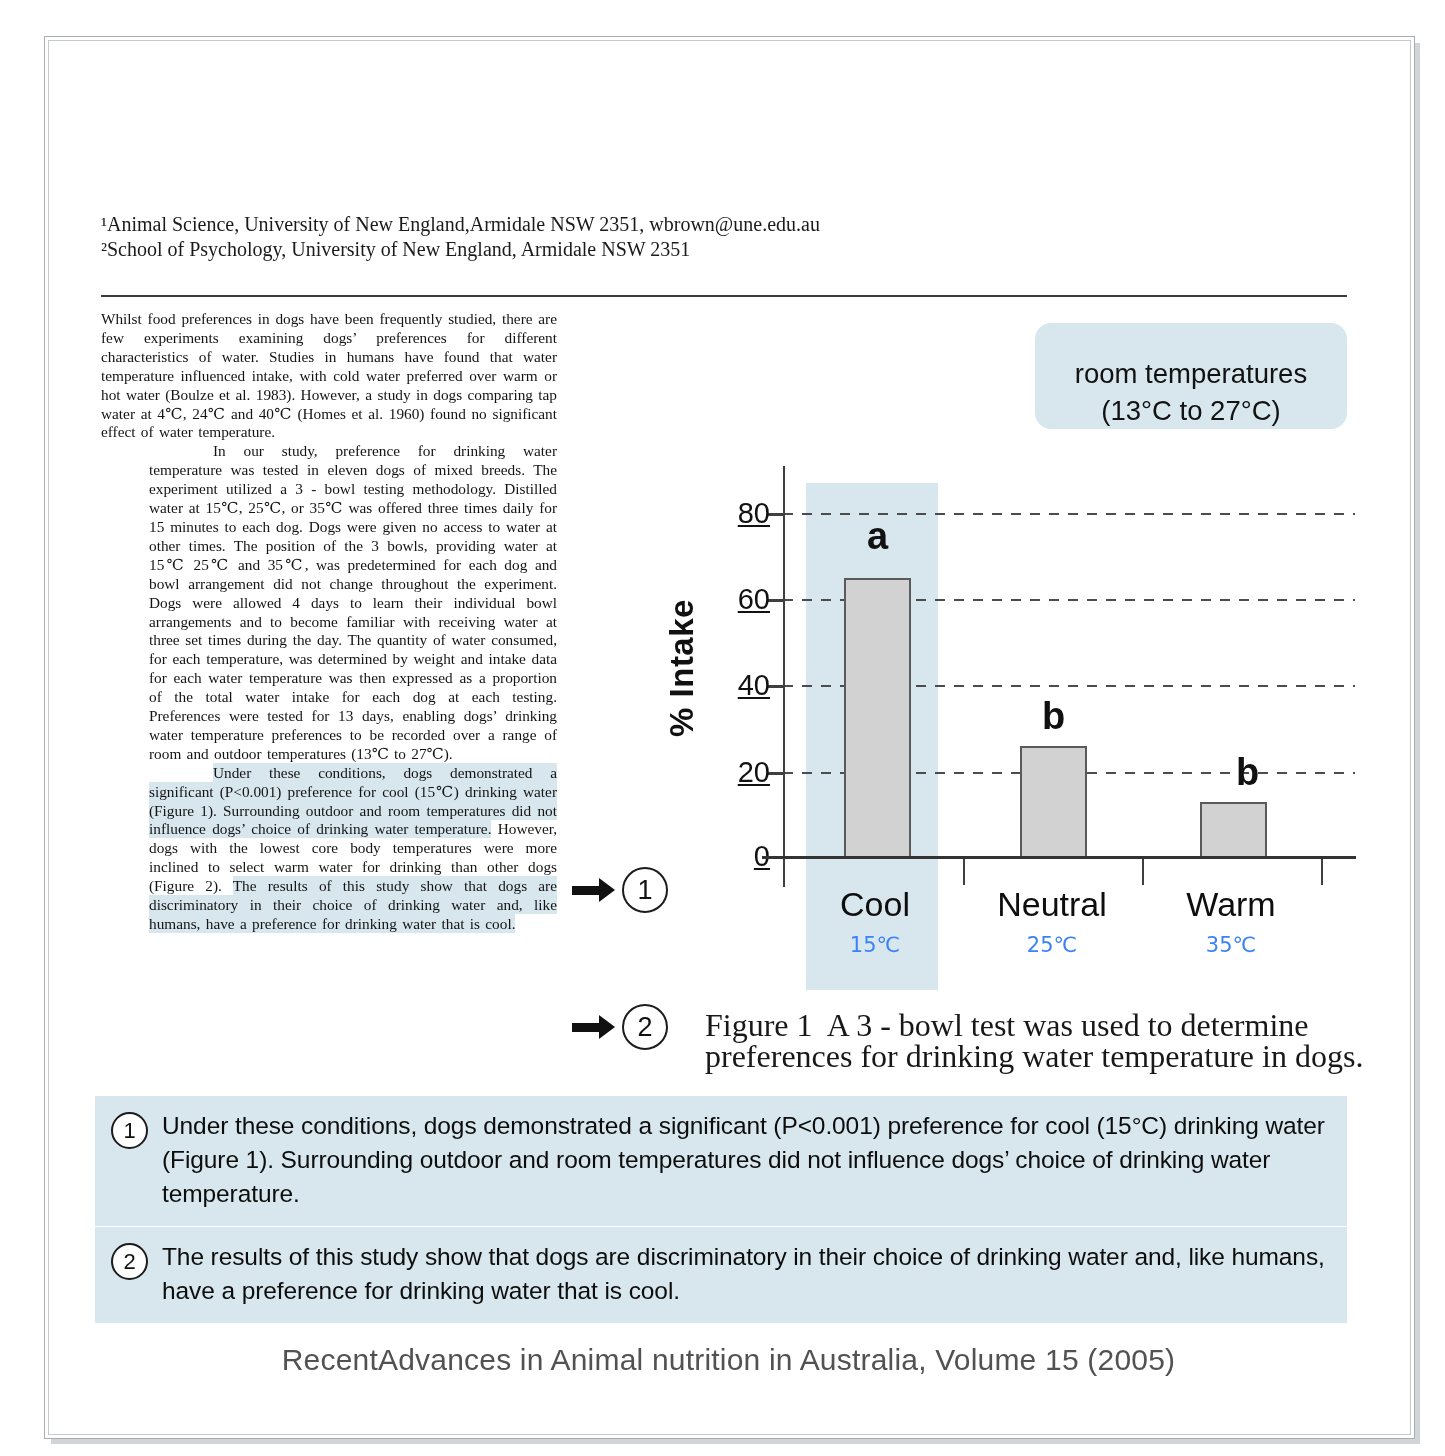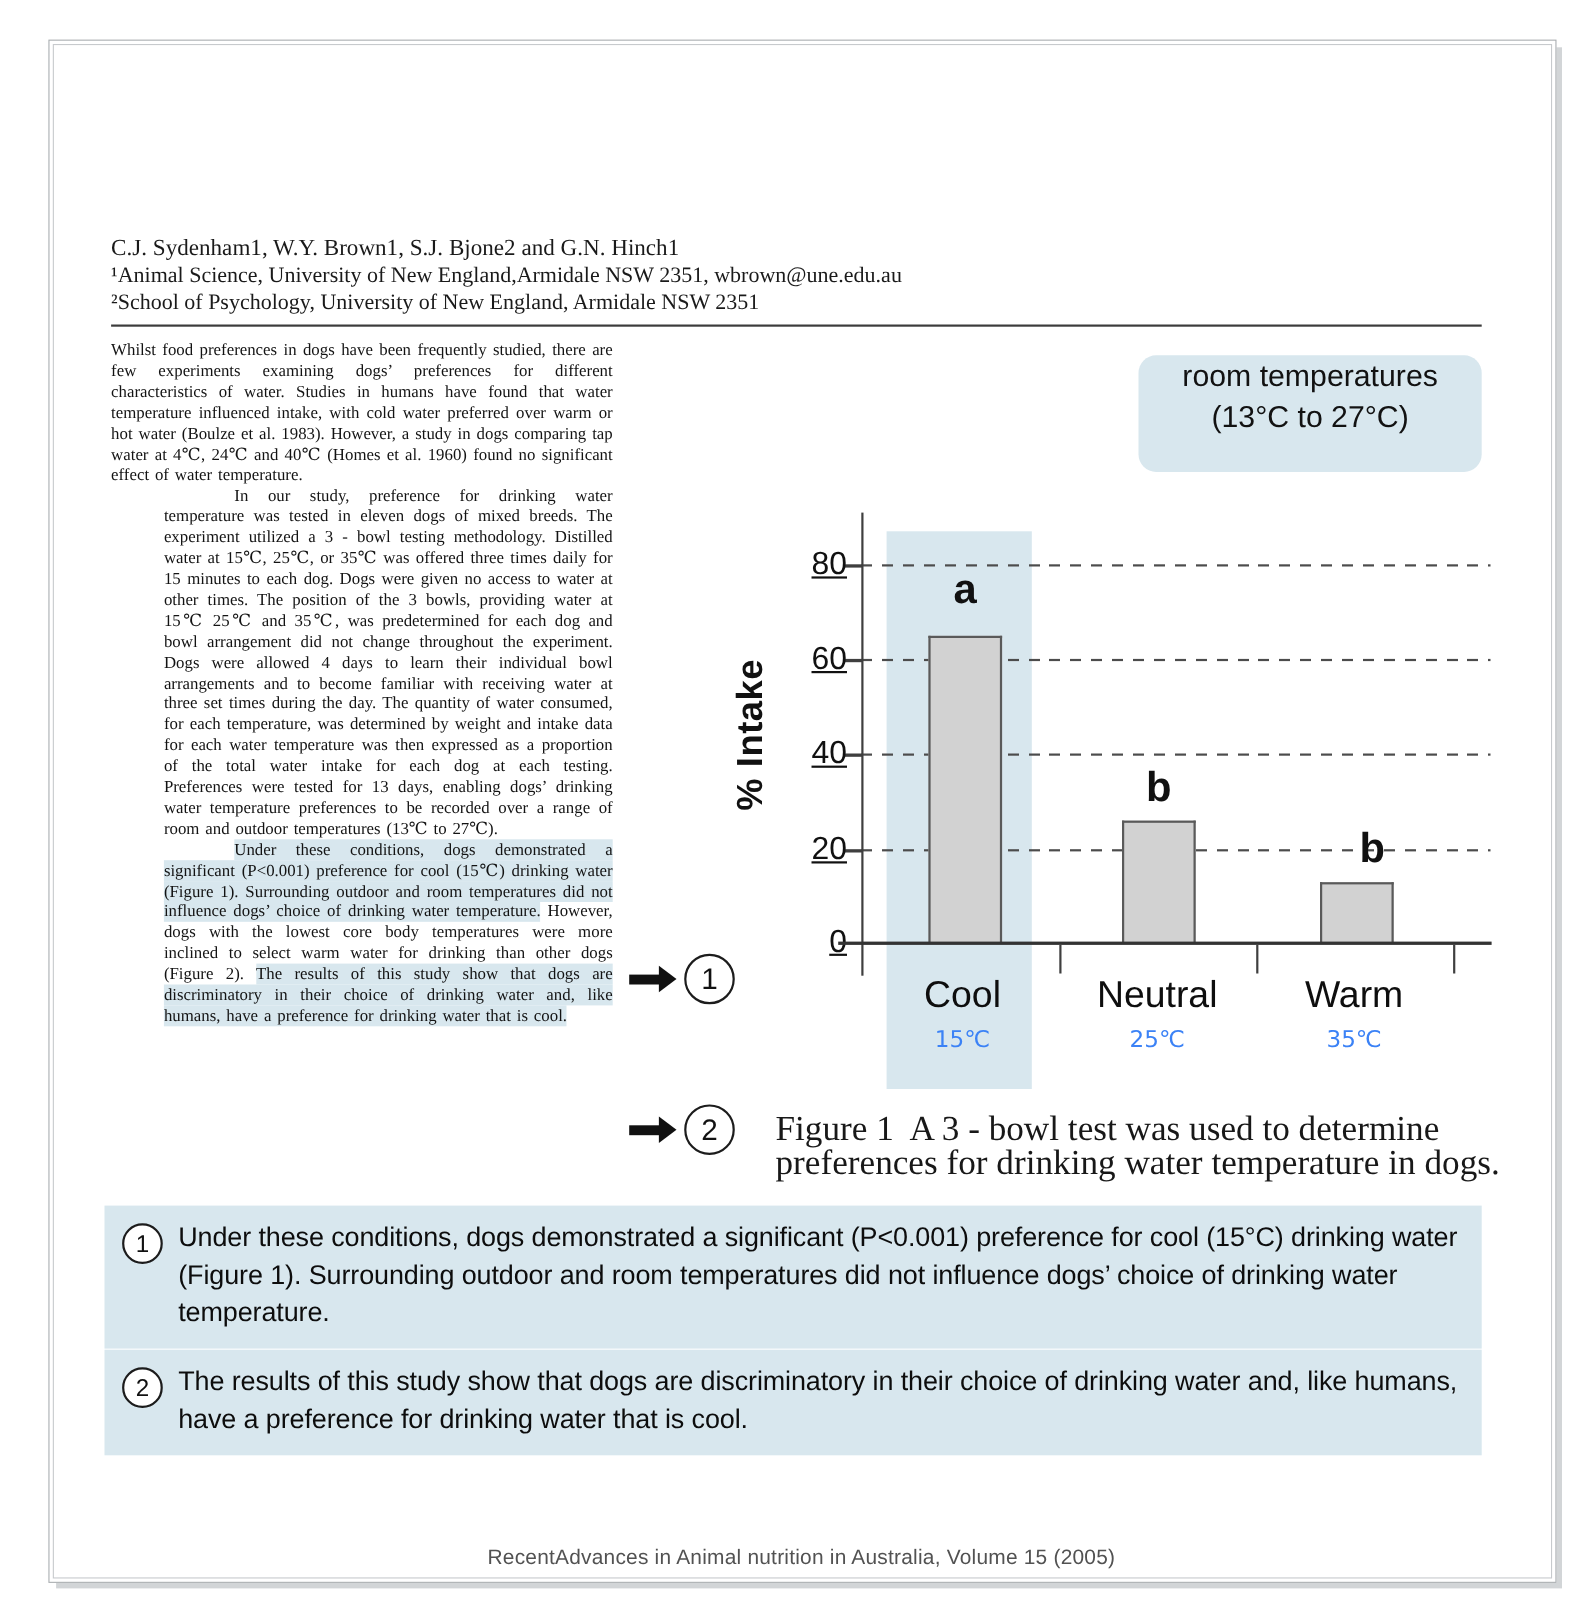--- a/index.html
+++ b/index.html
@@ -61,21 +61,21 @@
   .ncircle{
     width:42px;height:42px;border:2.5px solid #1c1c1c;border-radius:50%;
     display:flex;align-items:center;justify-content:center;
     font-size:27px;font-weight:500;color:#111;background:#fff;flex:0 0 auto;
   }
 
   
   .room-note{
     position:absolute;left:991px;top:287px;width:312px;height:106px;
     background:#d8e7ee;border-radius:16px;
-    display:flex;flex-direction:column;align-items:center;justify-content:flex-start;
+    display:flex;flex-direction:column;align-items:center;justify-content:flex-end;
     font-size:27.5px;line-height:37px;color:#121212;font-weight:500;
   }
 
   
   .chart{position:absolute;left:600px;top:420px;width:730px;height:565px;}
   .chart .band{
     position:absolute;left:162px;top:27px;width:132px;height:507px;background:#d8e7ee;
   }
   .chart .yaxis{position:absolute;left:139px;top:10px;width:2px;height:421px;background:#3f3f3f;}
   .chart .grid{
@@ -134,36 +134,35 @@
   .callout.c1{top:1060px;}
   .callout.c2{top:1191px;}
   .callout .ncircle{width:33px;height:33px;border-width:2px;font-size:22px;margin-top:3px;}
   .callout .ctext{
     font-size:24.5px;line-height:34px;color:#0d0d0d;font-weight:500;
     letter-spacing:-0.1px;
   }
 
   
   .footer{
-    position:absolute;left:0;top:1370px;width:100%;text-align:center;
-    font-size:19px;color:#525252;letter-spacing:0.2px;
+    position:absolute;left:0;top:1307px;width:100%;text-align:center;
+    font-size:30px;color:#525252;letter-spacing:0.2px;
   }
 </style>
 </head>
 <body>
 
 <div class="frame">
   <div class="frame-inner"></div>
 </div>
 
 <div class="page">
 
 
   <div class="authors">
-    <div class="a-line1">C.J. Sydenham1, W.Y. Brown1, S.J. Bjone2 and G.N. Hinch1</div>
     <div class="a-line">¹Animal Science, University of New England,Armidale NSW 2351, wbrown@une.edu.au</div>
     <div class="a-line">²School of Psychology, University of New England, Armidale NSW 2351</div>
   </div>
   <div class="head-rule"></div>
 
   <div class="bodycol">
     <p>Whilst food preferences in dogs have been frequently studied, there are few experiments examining dogs’ preferences for different characteristics of water. Studies in humans have found that water temperature influenced intake, with cold water preferred over warm or hot water (Boulze et al. 1983). However, a study in dogs comparing tap water at 4℃, 24℃ and 40℃ (Homes et al. 1960) found no significant effect of water temperature.</p>
     <p class="indent">In our study, preference for drinking water temperature was tested in eleven dogs of mixed breeds. The experiment utilized a 3 - bowl testing methodology. Distilled water at 15℃, 25℃, or 35℃ was offered three times daily for 15 minutes to each dog. Dogs were given no access to water at other times. The position of the 3 bowls, providing water at 15℃ 25℃ and 35℃, was predetermined for each dog and bowl arrangement did not change throughout the experiment. Dogs were allowed 4 days to learn their individual bowl arrangements and to become familiar with receiving water at three set times during the day. The quantity of water consumed, for each temperature, was determined by weight and intake data for each water temperature was then expressed as a proportion of the total water intake for each dog at each testing. Preferences were tested for 13 days, enabling dogs’ drinking water temperature preferences to be recorded over a range of room and outdoor temperatures (13℃ to 27℃).</p>
     <p class="indent"><span class="hl">Under these conditions, dogs demonstrated a significant (P&lt;0.001) preference for cool (15℃) drinking water (Figure 1). Surrounding outdoor and room temperatures did not influence dogs’ choice of drinking water temperature.</span> <span>However, dogs with the lowest core body temperatures were more inclined to select warm water for drinking than other dogs (Figure 2). </span><span class="hl">The results of this study show that dogs are discriminatory in their choice of drinking water and, like humans, have a preference for drinking water that is cool.</span></p>
   </div>

